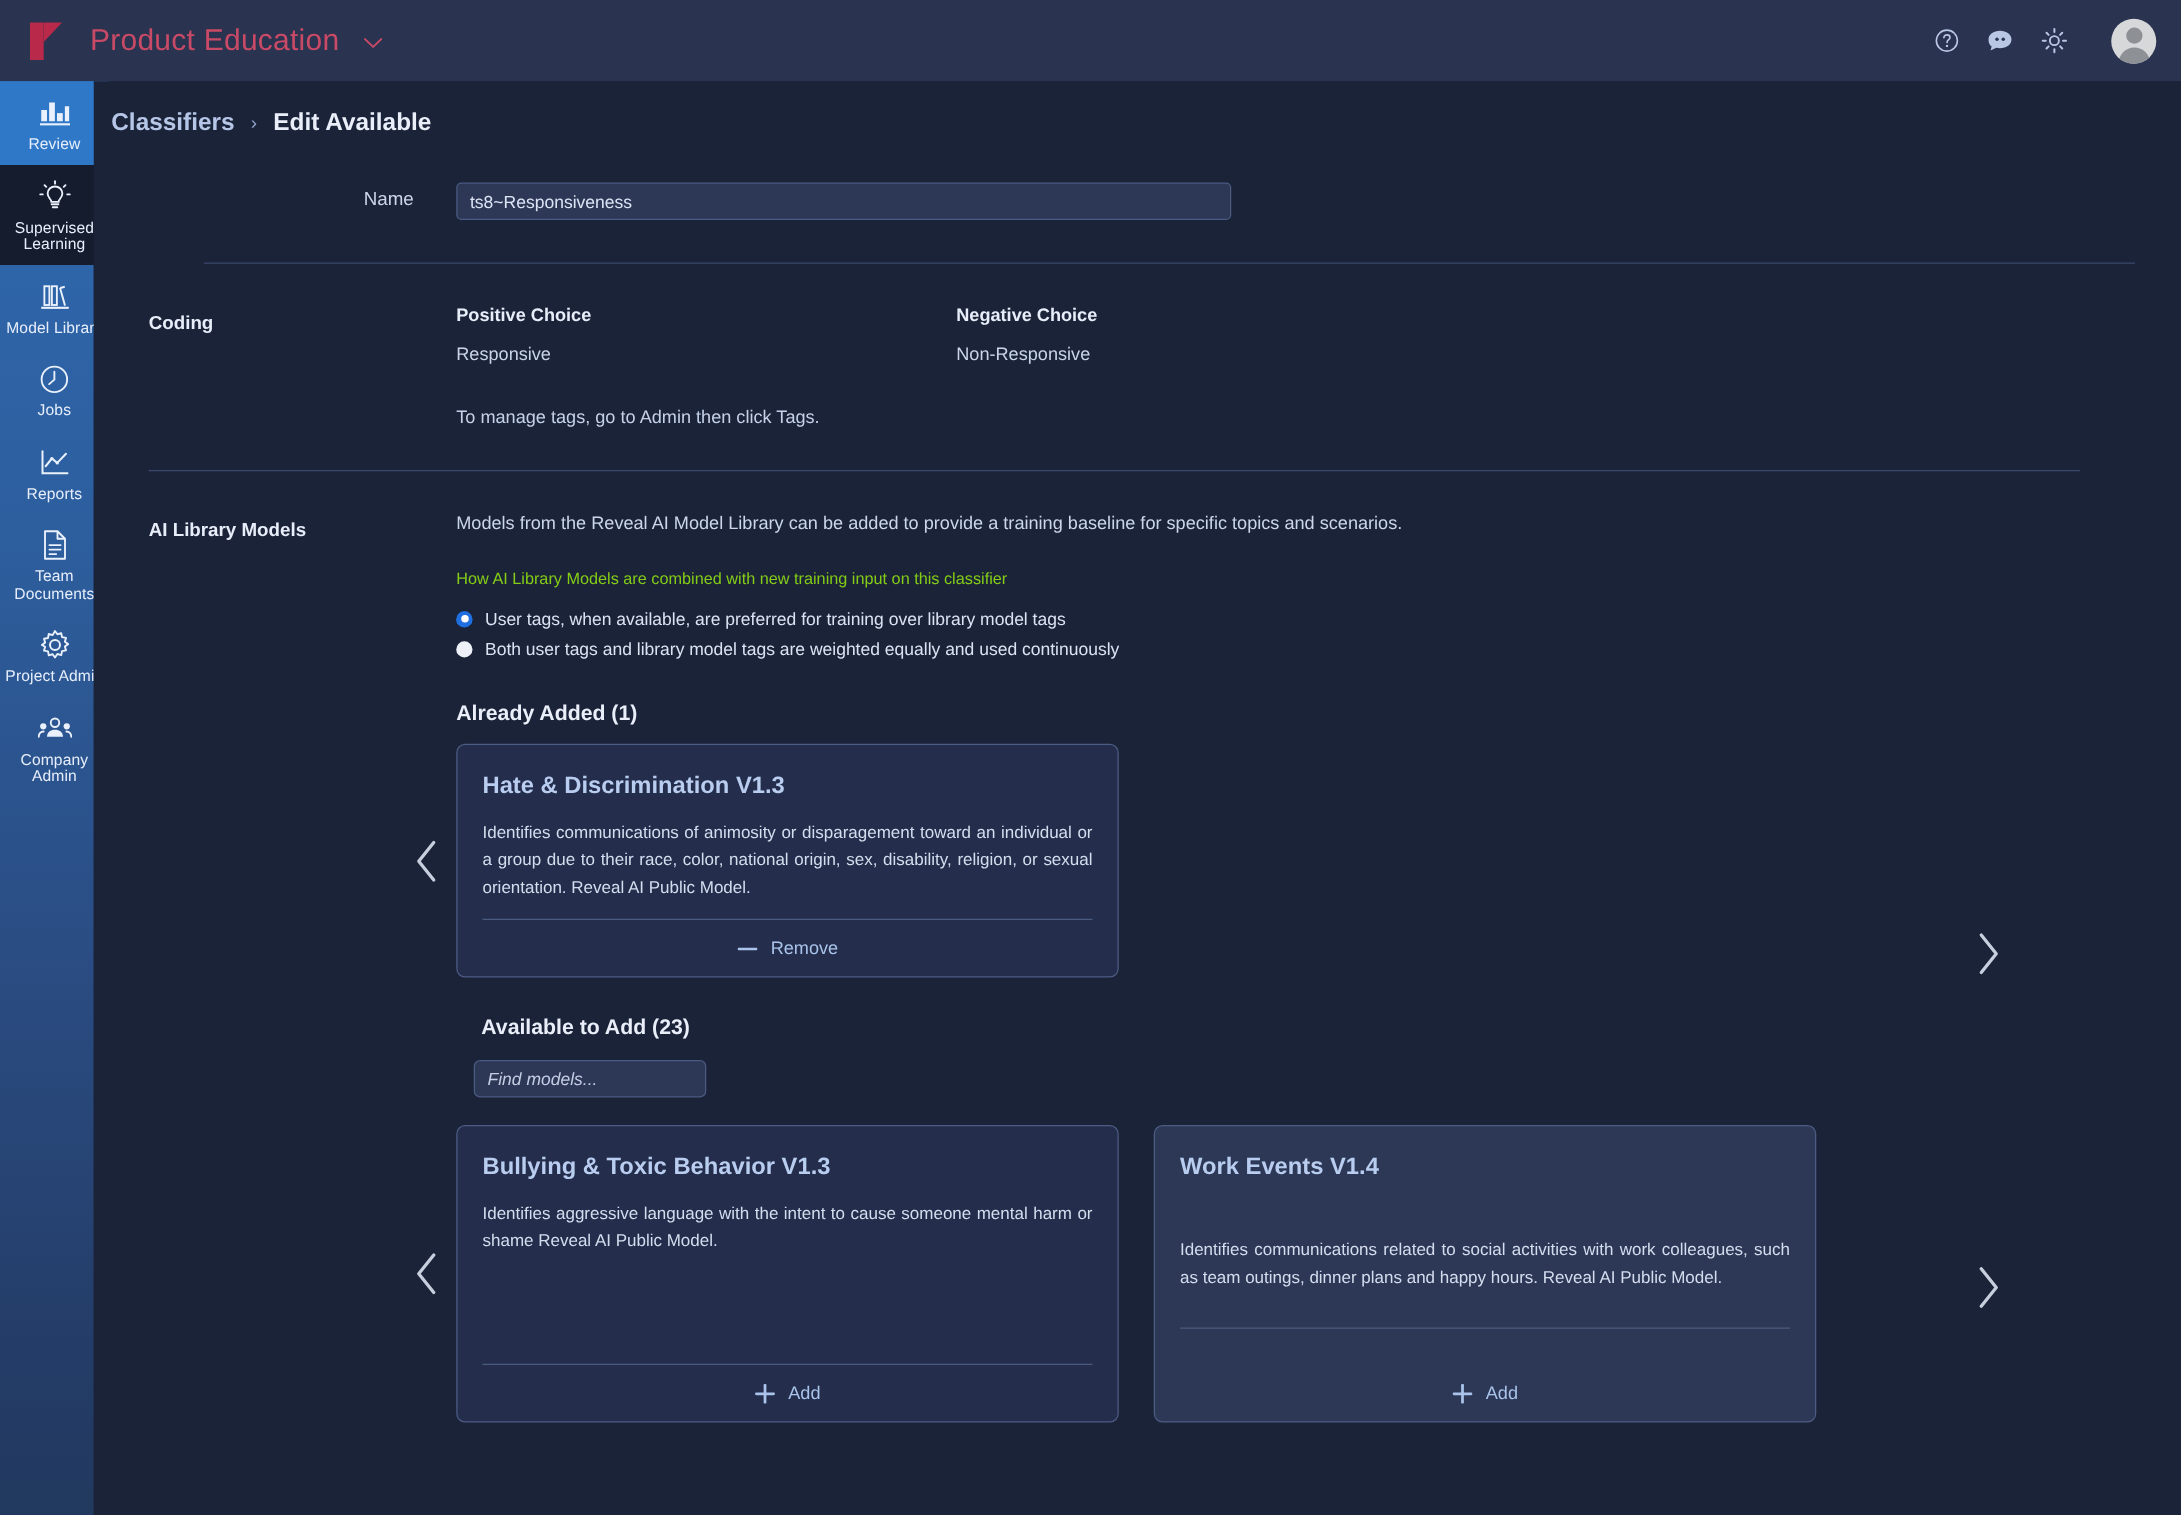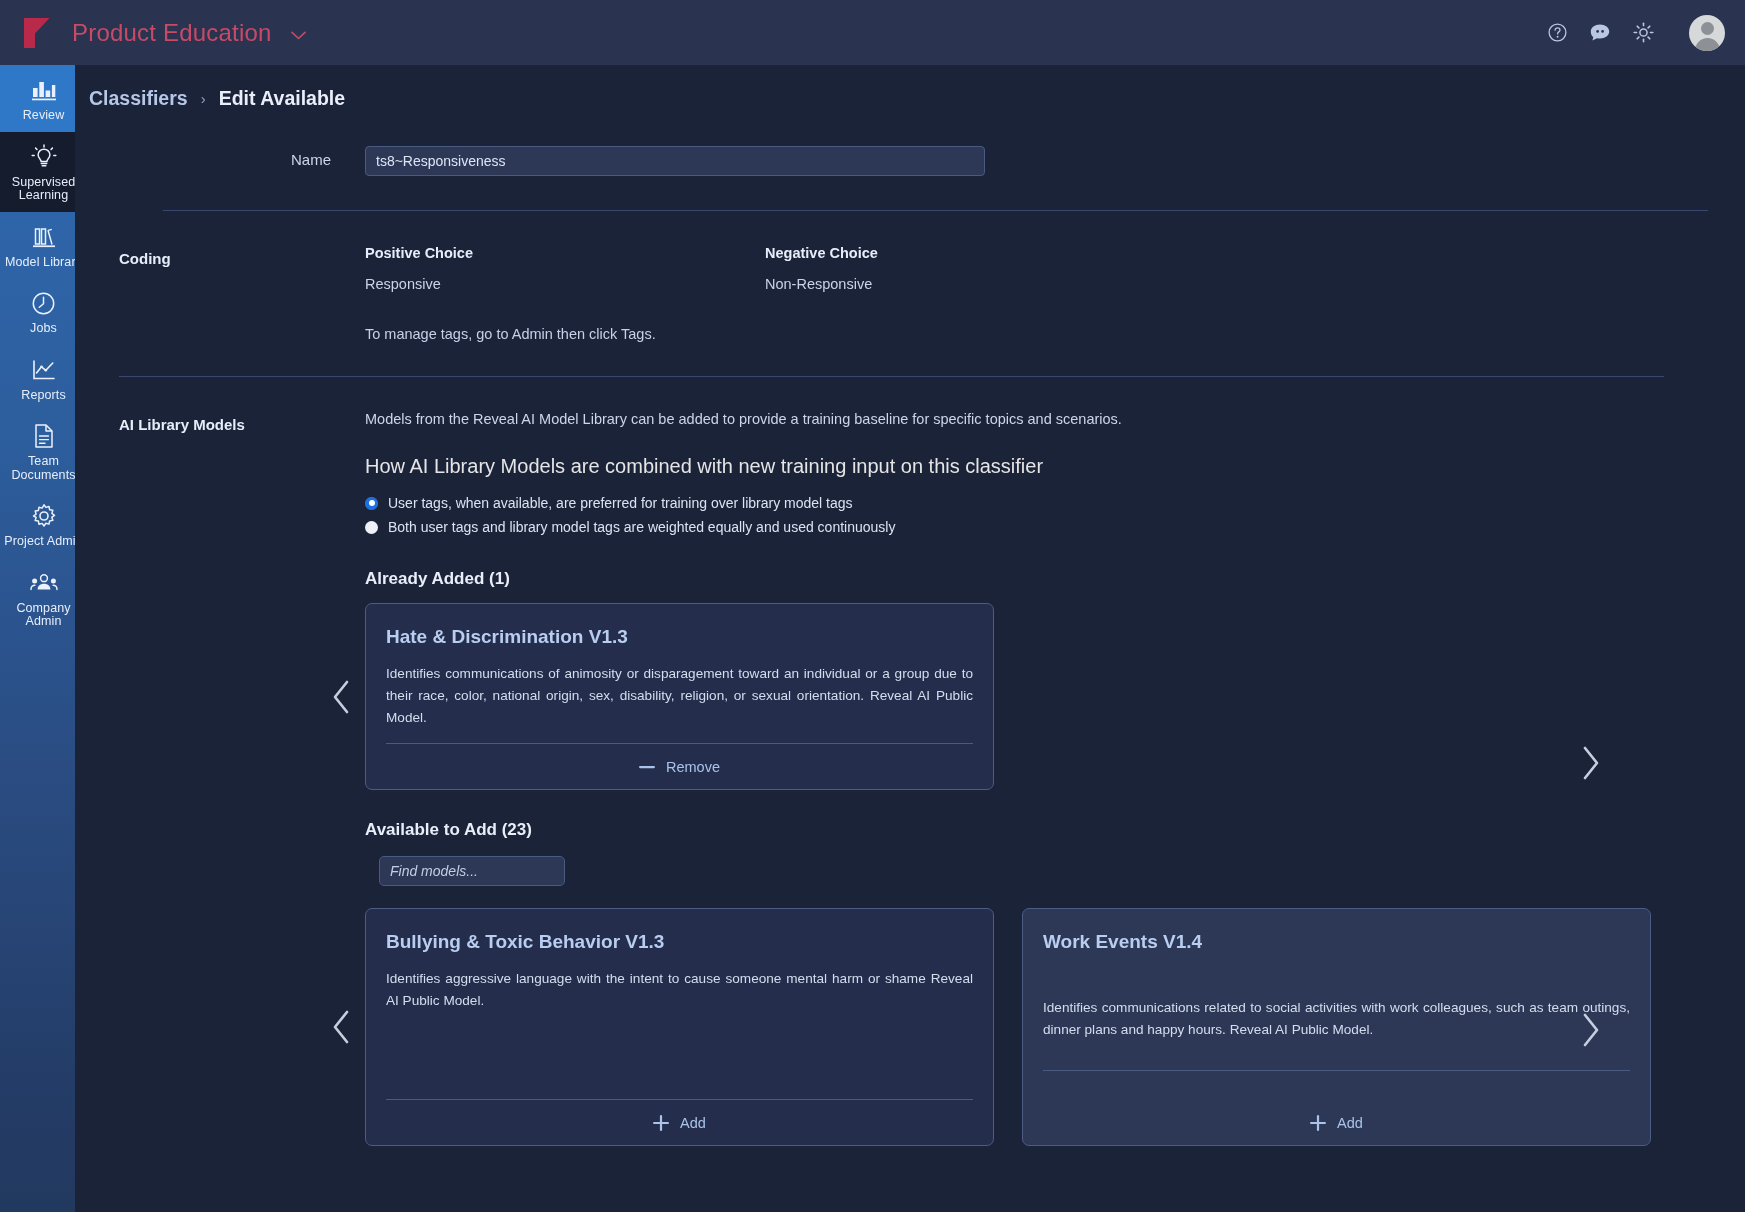--- a/index.html
+++ b/index.html
@@ -202,22 +202,22 @@
     font-size: 14.5px;
     padding-top: 34px;
   }
 
   .models-row { padding-top: 34px; }
   .model-desc {
     color: #cbd6ea;
     font-size: 14.5px;
   }
   .model-sub {
-    color: #e5e5e5;
-    font-size: 20px;
+    color: #84cc16;
+    font-size: 13px;
     padding-top: 28px;
   }
 
   .radio-group { padding-top: 17px; text-align: right; }
   .radio-line {
     display: flex;
     align-items: center;
     gap: 10px;
     margin-bottom: 8px;
     cursor: pointer;
@@ -262,21 +262,21 @@
     display: flex;
     align-items: center;
     justify-content: center;
     color: #c7cfde;
     cursor: pointer;
   }
   .chev svg { display: block; }
   .cards { display: flex; gap: 28px; }
 
   .model-card {
-    width: 629px;
+    width: 530px;
     border: 1px solid #4d5c83;
     border-radius: 7px;
     padding: 22px 20px 14px;
     display: flex;
     flex-direction: column;
   }
   .model-card.dark { background: #242e4c; }
   .model-card.light { background: #2c3category; background: #2d3857; gap: 29px; }
   .model-card.added { min-height: 187px; }
   .model-card.avail { min-height: 203px; }
@@ -562,21 +562,21 @@
                         <rect width="16" height="2.2" rx="1.1" fill="#a9c3ea"></rect>
                       </svg>
                   </span>
                   <span>Remove</span>
                 </div>
               </div>
             </div>
           </div>
 
           
-          <div class="section-title" style="padding-top:30px;">Available to Add (23)</div>
+          <div class="section-title" style="padding-top:30px;margin-left:20px;">Available to Add (23)</div>
 
           <input class="find-input" placeholder="Find models..." style="">
 
           <div class="carousel" style="margin-left:-46px;padding-top:22px;">
             <div class="chev">
               <svg width="24" height="34" viewBox="0 0 24 34" fill="none">
                   <path d="M17 2L5 17l12 15" stroke="#c7cfde" stroke-width="2.6" stroke-linecap="round" stroke-linejoin="round"></path>
                 </svg>
             </div>
             <div class="cards">

